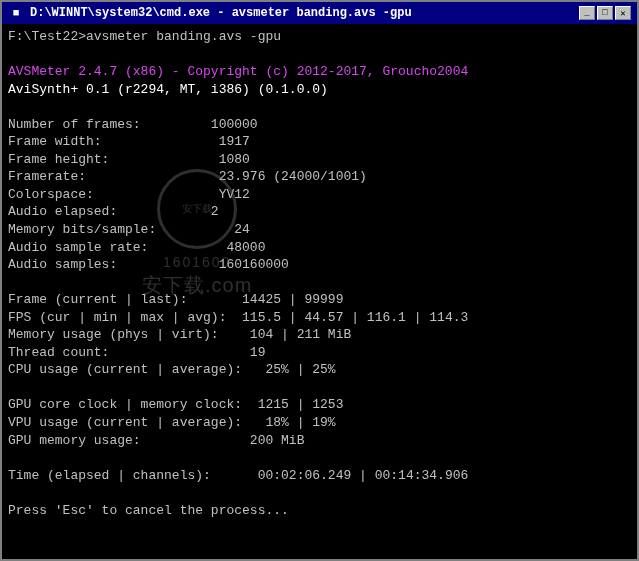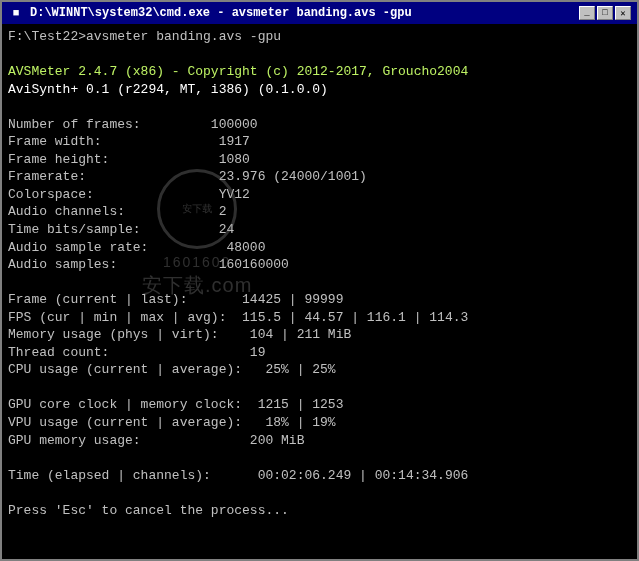--- a/index.html
+++ b/index.html
@@ -82,21 +82,21 @@
       line-height: 1.35;
       position: relative;
     }
 
     .line {
       white-space: pre;
       display: block;
     }
 
     .line-red {
-      color: #bef264;
+      color: #d946ef;
     }
 
     .line-white {
       color: #ffffff;
       font-family: Liberation Mono, monospace;
     }
 
     .line-gray {
       color: #c0c0c0;
     }
@@ -170,22 +170,22 @@
     <span class="line line-gray">F:\Test22&gt;avsmeter banding.avs -gpu</span>
     <span class="line">&nbsp;</span>
     <span class="line line-red">AVSMeter 2.4.7 (x86) - Copyright (c) 2012-2017, Groucho2004</span>
     <span class="line line-white">AviSynth+ 0.1 (r2294, MT, i386) (0.1.0.0)</span>
     <span class="line">&nbsp;</span>
     <span class="line line-gray"><span>Number of frames:</span><span>         </span><span>100000</span></span>
     <span class="line line-gray"><span>Frame width:</span><span>               </span><span>1917</span></span>
     <span class="line line-gray"><span>Frame height:</span><span>              </span><span>1080</span></span>
     <span class="line line-gray"><span>Framerate:</span><span>                 </span><span>23.976 (24000/1001)</span></span>
     <span class="line line-gray"><span>Colorspace:</span><span>                </span><span>YV12</span></span>
-    <span class="line line-gray"><span>Audio channels:</span><span>            </span><span>2</span></span>
-    <span class="line line-gray"><span>Time bits/sample:</span><span>          </span><span>24</span></span>
+    <span class="line line-gray"><span>Audio elapsed:</span><span>            </span><span>2</span></span>
+    <span class="line line-gray"><span>Memory bits/sample:</span><span>          </span><span>24</span></span>
     <span class="line line-gray"><span>Audio sample rate:</span><span>          </span><span>48000</span></span>
     <span class="line line-gray"><span>Audio samples:</span><span>             </span><span>160160000</span></span>
     <span class="line">&nbsp;</span>
     <span class="line line-gray"><span>Frame (current | last):</span><span>       </span><span>14425 | 99999</span></span>
     <span class="line line-gray"><span>FPS (cur | min | max | avg):</span><span>  </span><span>115.5 | 44.57 | 116.1 | 114.3</span></span>
     <span class="line line-gray"><span>Memory usage (phys | virt):</span><span>    </span><span>104 | 211 MiB</span></span>
     <span class="line line-gray"><span>Thread count:</span><span>                  </span><span>19</span></span>
     <span class="line line-gray"><span>CPU usage (current | average):</span><span>   </span><span>25% | 25%</span></span>
     <span class="line">&nbsp;</span>
     <span class="line line-gray"><span>GPU core clock | memory clock:</span><span>  </span><span>1215 | 1253</span></span>

